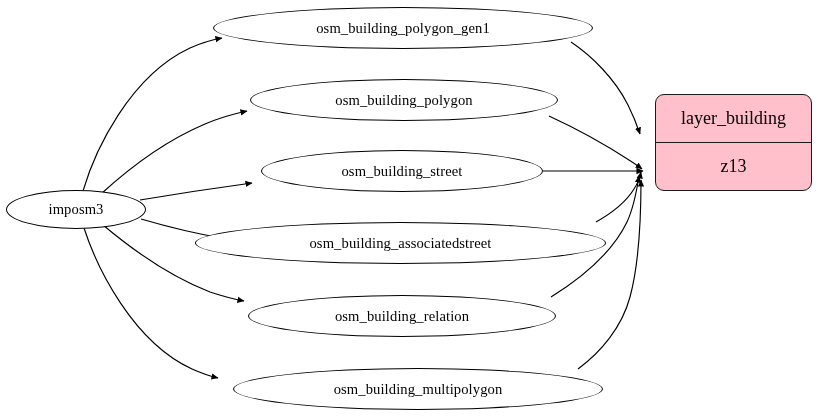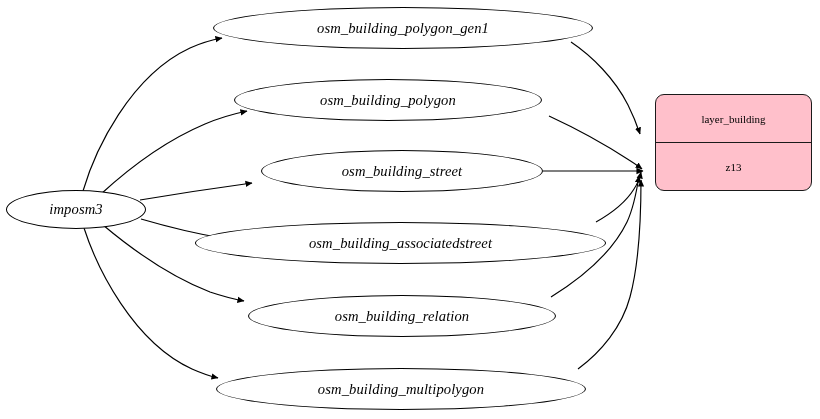--- a/index.html
+++ b/index.html
@@ -31,21 +31,20 @@
   }
   .node-ellipse {
     position: absolute;
     box-sizing: border-box;
     border: 1.1px solid #000000;
     border-radius: 50%;
     background: #ffffff;
     display: flex;
     align-items: center;
     justify-content: center;
-    font-style: italic;
   }
   .node-label {
     font-size: 14.6px;
     color: #000000;
     white-space: nowrap;
     letter-spacing: 0.1px;
   }
   .record-node {
     position: absolute;
     box-sizing: border-box;
@@ -54,21 +53,21 @@
     background: #ffc0cb;
     overflow: hidden;
     display: flex;
     flex-direction: column;
   }
   .record-row {
     flex: 1 1 0;
     display: flex;
     align-items: center;
     justify-content: center;
-    font-size: 11px;
+    font-size: 18px;
     color: #000000;
     white-space: nowrap;
   }
   .record-row + .record-row {
     border-top: 1.3px solid #1a1a1a;
   }
 </style>
 </head>
 <body>
 
@@ -102,37 +101,37 @@
   <div id="node-layer">
 
     <div class="node-ellipse" style="left:6px; top:190px; width:140px; height:39px;text-align:center;">
       <span class="node-label">imposm3</span>
     </div>
 
     <div class="node-ellipse" style="left:213px; top:7px; width:380px; height:42px;">
       <span class="node-label">osm_building_polygon_gen1</span>
     </div>
 
-    <div class="node-ellipse" style="left:234px; top:79px; width:308px; height:42px;">
+    <div class="node-ellipse" style="left:250px; top:79px; width:308px; height:42px;">
       <span class="node-label">osm_building_polygon</span>
     </div>
 
     <div class="node-ellipse" style="left:261px; top:150px; width:282px; height:42px;justify-content:center;">
       <span class="node-label">osm_building_street</span>
     </div>
 
     <div class="node-ellipse" style="left:195px; top:222px; width:411px; height:42px;">
       <span class="node-label">osm_building_associatedstreet</span>
     </div>
 
     <div class="node-ellipse" style="left:248px; top:295px; width:308px; height:42px;">
       <span class="node-label">osm_building_relation</span>
     </div>
 
-    <div class="node-ellipse" style="left:216px; top:368px; width:370px; height:42px;">
+    <div class="node-ellipse" style="left:233px; top:368px; width:370px; height:42px;">
       <span class="node-label">osm_building_multipolygon</span>
     </div>
 
     <div class="record-node" style="left:655px; top:94px; width:157px; height:97px;">
       <div class="record-row">
         <span>layer_building</span>
       </div>
       <div class="record-row">
         <span>z13</span>
       </div>

